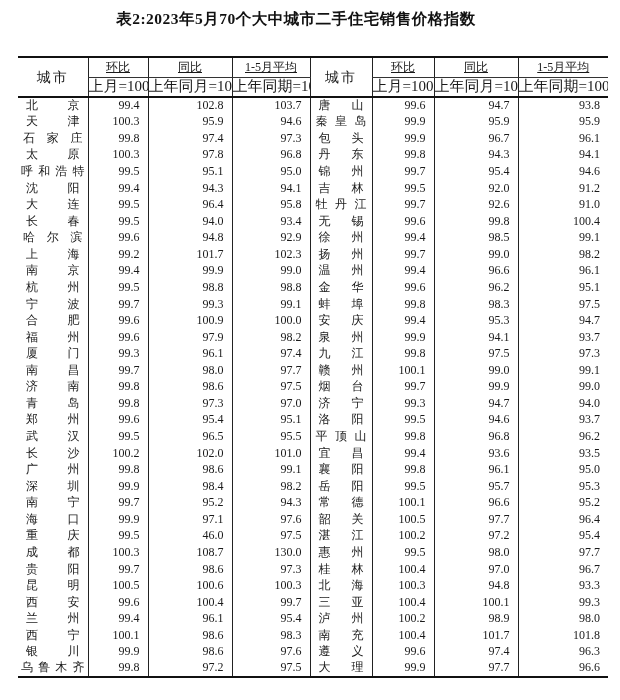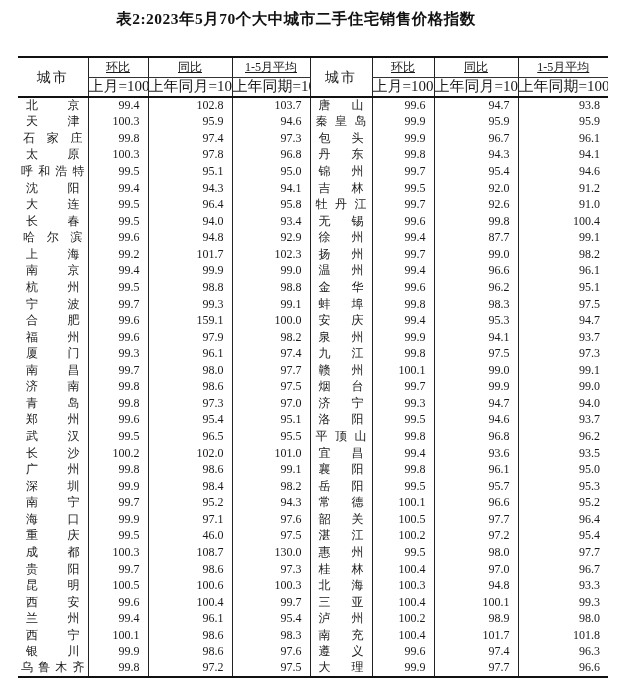--- a/index.html
+++ b/index.html
@@ -287,21 +287,21 @@
           <td class="num">99.6</td>
           <td class="num">94.8</td>
           <td class="num">92.9</td>
           <td class="city">
             <span class="city-wrap n2">
               <span>徐</span>
               <span>州</span>
             </span>
           </td>
           <td class="num">99.4</td>
-          <td class="num">87.7</td>
+          <td class="num">98.5</td>
           <td class="num">99.1</td>
         </tr>
         <tr>
           <td class="city">
             <span class="city-wrap n2">
               <span>上</span>
               <span>海</span>
             </span>
           </td>
           <td class="num">99.2</td>
@@ -378,21 +378,21 @@
           <td class="num">97.5</td>
         </tr>
         <tr>
           <td class="city">
             <span class="city-wrap n2">
               <span>合</span>
               <span>肥</span>
             </span>
           </td>
           <td class="num">99.6</td>
-          <td class="num">159.1</td>
+          <td class="num">100.9</td>
           <td class="num">100.0</td>
           <td class="city">
             <span class="city-wrap n2">
               <span>安</span>
               <span>庆</span>
             </span>
           </td>
           <td class="num">99.4</td>
           <td class="num">95.3</td>
           <td class="num">94.7</td>

